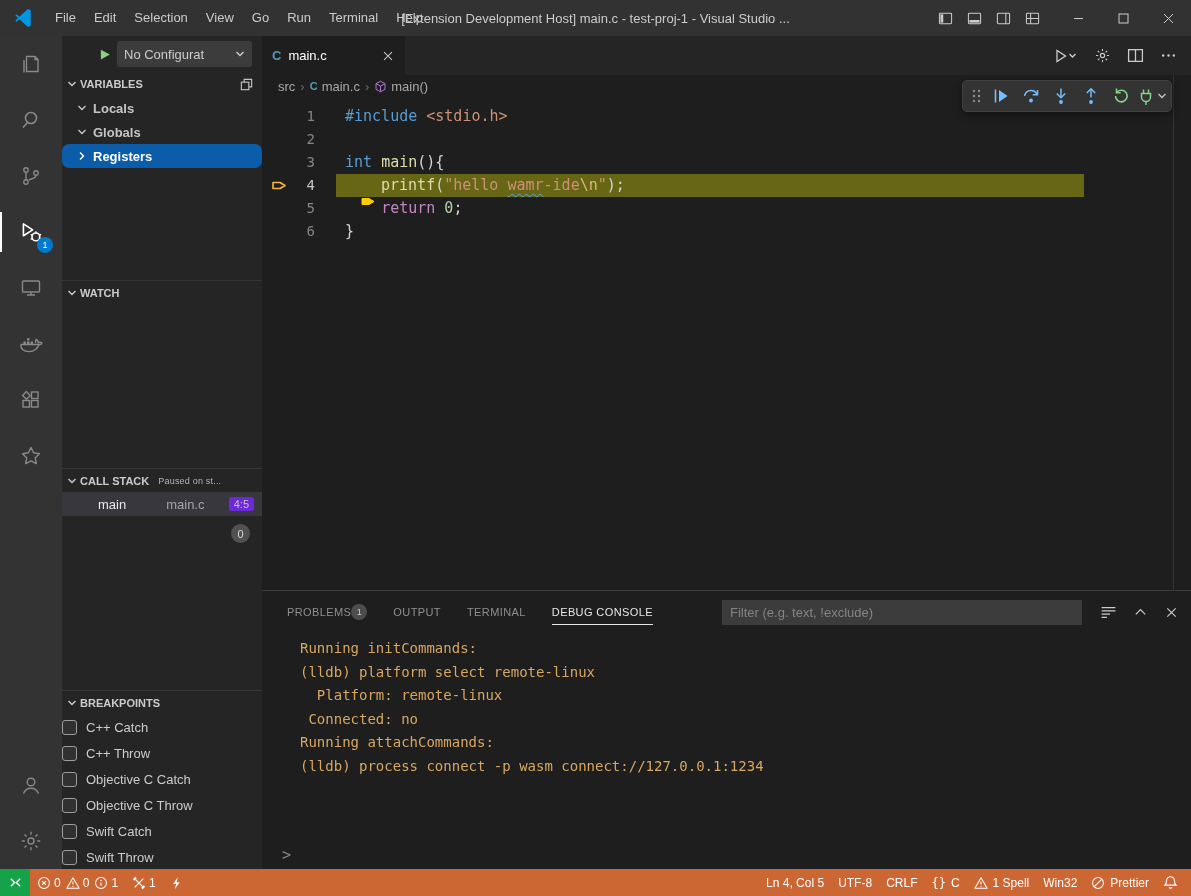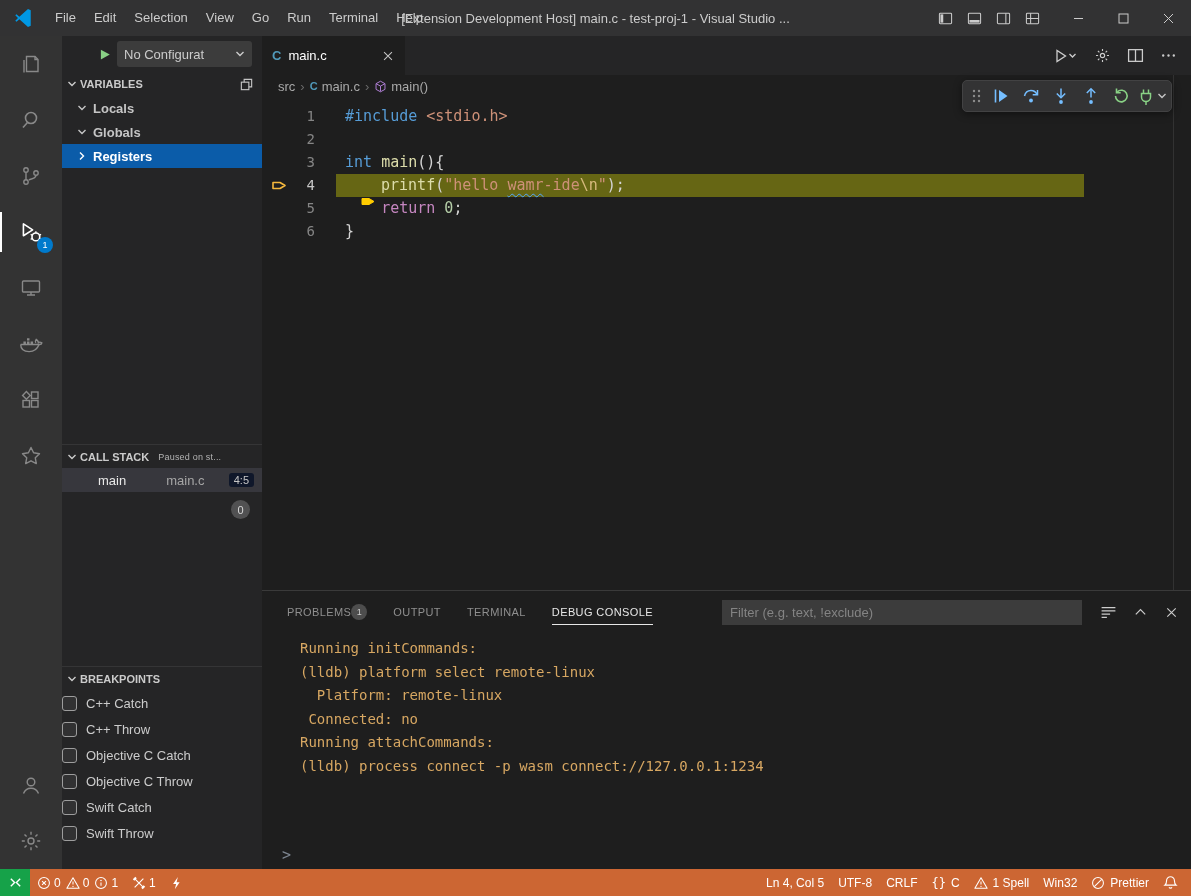--- a/index.html
+++ b/index.html
@@ -42,21 +42,21 @@
   .sec-body { overflow:hidden; }
   #variables-body { flex:0 0 184px; }
   #watch-body { flex:0 0 164px; }
   #callstack-body { flex:0 0 198px; }
   #breakpoints-body { flex:1 1 auto; }
   .tree-row { height:24px; display:flex; align-items:center; padding-left:14px; gap:5px; font-weight:bold; color:#c5c5c5; }
   .tree-row .twisty { display:flex; width:12px; justify-content:center; }
   .tree-row.selected { color:#ffffff; }
   .frame-row { height:24px; display:flex; align-items:center; background:#37373d; padding-left:36px; }
   .frame-file { color:#a6a6a6; margin-left:40px; }
-  .frame-pos { margin-left:auto; margin-right:8px; background:#0f172a; color:#c6c6c6;
+  .frame-pos { margin-left:auto; margin-right:8px; background:#6d28d9; color:#c6c6c6;
     border-radius:3px; font-size:11px; padding:1px 5px; }
   .zero-badge { width:19px; height:19px; border-radius:50%; background:rgba(118,118,118,0.55); color:#d7d7d7;
     font-size:11px; display:flex; align-items:center; justify-content:center; margin:8px 12px 0 auto; }
   .bp-row { height:26px; display:flex; align-items:center; gap:9px; color:#cccccc; }
   .checkbox { width:15px; height:15px; border:1px solid #9d9d9d; border-radius:3px; background:#313132; flex:0 0 15px; }
 
   
   .editor-region { flex:1; display:flex; flex-direction:column; min-width:0; position:relative; background:#1e1e1e; }
   .tabbar { flex:0 0 39px; background:#252526; display:flex; align-items:stretch; }
   .tab { width:143px; background:#1e1e1e; display:flex; align-items:center; padding:0 10px; gap:7px;
@@ -329,30 +329,38 @@
             <span class="tree-label">Locals</span>
           </div>
           <div class="tree-row">
             <span class="icon twisty">
               <svg width="10" height="10" viewBox="0 0 10 10">
                 <path d="M1.5 3l3.5 3.5L8.5 3" fill="none" stroke="currentColor" stroke-width="1.4"></path>
               </svg>
             </span>
             <span class="tree-label">Globals</span>
           </div>
-          <div class="tree-row selected" style="background: rgb(11, 92, 169);">
+          <div class="tree-row selected" style="background: rgb(11, 92, 169); border-radius: 7px;">
             <span class="icon twisty">
               <svg width="10" height="10" viewBox="0 0 10 10">
                 <path d="M3 1.5l3.5 3.5L3 8.5" fill="none" stroke="currentColor" stroke-width="1.4"></path>
               </svg>
             </span>
             <span class="tree-label">Registers</span>
           </div>
         </div>
 
+      <div class="section-header">
+        <span class="icon">
+            <svg width="10" height="10" viewBox="0 0 10 10">
+              <path d="M1.5 3l3.5 3.5L8.5 3" fill="none" stroke="currentColor" stroke-width="1.4"></path>
+            </svg>
+          </span>
+        <span>WATCH</span>
+      </div>
       <div id="watch-body" class="sec-body"></div>
 
       <div class="section-header">
         <span class="icon">
             <svg width="10" height="10" viewBox="0 0 10 10">
               <path d="M1.5 3l3.5 3.5L8.5 3" fill="none" stroke="currentColor" stroke-width="1.4"></path>
             </svg>
           </span>
         <span>CALL STACK</span>
         <span class="hdr-status">Paused on st...</span>

